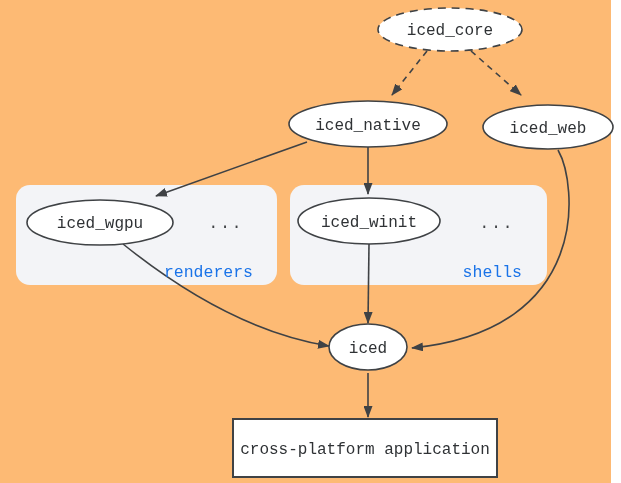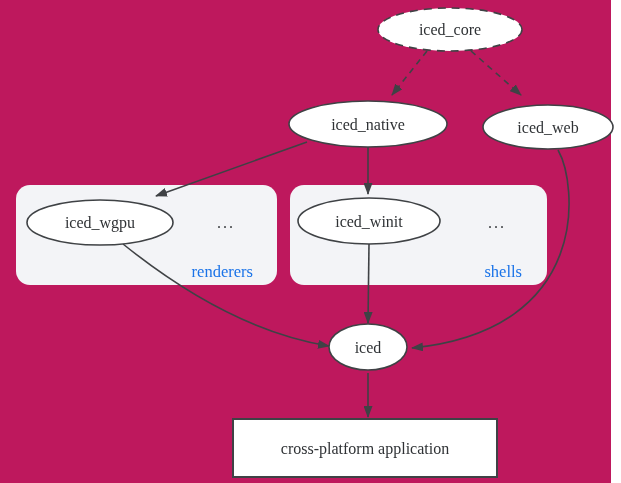--- a/index.html
+++ b/index.html
@@ -4,22 +4,22 @@
 <style>
   html, body {
     margin: 0;
     padding: 0;
     background: #ffffff;
   }
   .stage {
     position: relative;
     width: 611px;
     height: 483px;
-    background: #be185d;
-    font-family: Liberation Serif, serif;
+    background: #fdba74;
+    font-family: Liberation Mono, monospace;
   }
   svg { display: block; }
 
   .group-box {
     stroke: none;
   }
   .node-shape {
     fill: #ffffff;
     stroke: #3f4245;
     stroke-width: 1.6;

